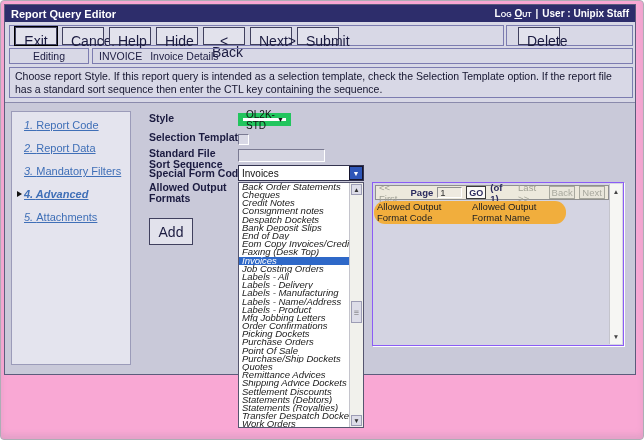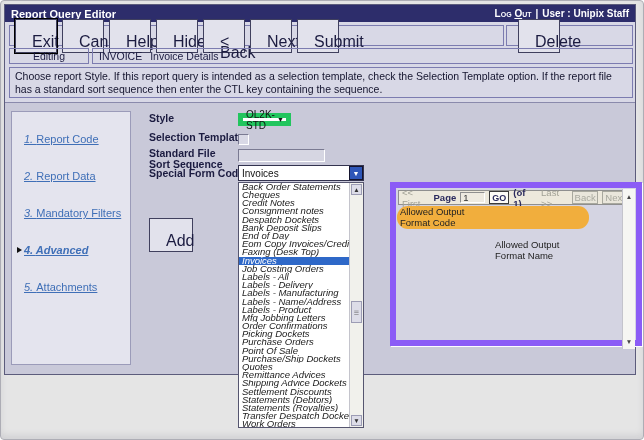--- a/index.html
+++ b/index.html
@@ -1,52 +1,52 @@
 <!DOCTYPE html>
 <html><head>
 <meta charset="utf-8">
 <style>
   html,body{margin:0;padding:0;background:#fff;}
   *{box-sizing:border-box;font-family:"Liberation Sans","DejaVu Sans",sans-serif;}
-  .frame{position:relative;width:644px;height:440px;background:#e5e5e5;border:1px solid #ADADB5;
+  .frame{position:relative;width:644px;height:440px;background:#f9a8d4;border:1px solid #ADADB5;
          border-radius:4px;overflow:hidden;box-shadow:inset 0 -4px 6px rgba(120,120,140,.18);}
   .abs{position:absolute;}
 
   
   .app-bg{left:3px;top:3px;width:632px;height:371px;background:#D8D8E6;border:1px solid #5C5C7C;}
   .titlebar{left:4px;top:4px;width:630px;height:17px;background:#2D2D6B;color:#fff;
             display:flex;align-items:center;padding:0 6px;font-size:11px;font-weight:bold;}
   .tb-right{margin-left:auto;font-size:10px;display:flex;gap:4px;align-items:center;}
   .logout{color:#fff;text-decoration:none;font-variant:small-caps;cursor:pointer;}
   .logout .ak{text-decoration:underline;}
 
   
   .toolbar-left{left:8px;top:24px;width:495px;height:21px;border:1px solid #7C7CB0;
                 display:flex;align-items:center;gap:5px;padding-left:5px;}
   .toolbar-right{left:505px;top:24px;width:127px;height:21px;border:1px solid #7C7CB0;
                  display:flex;align-items:center;padding-left:11px;}
-  .btn{width:42px;height:15px;font-size:16px;line-height:11px;color:#1B1B40;background:#E2E2EC;
-       border:1px solid #40405E;padding:16px;cursor:pointer;}
+  .btn{width:42px;height:15px;font-size:14px;line-height:11px;color:#1B1B40;background:#E2E2EC;
+       border:1px solid #40405E;padding:8px;cursor:pointer;}
   .btn.focused{outline:1px solid #000;}
 
   
   .edit-cell-1{left:8px;top:47px;width:80px;height:16px;border:1px solid #7C7CB0;
                font-size:10.5px;color:#1B1B40;display:flex;align-items:center;justify-content:center;}
   .edit-cell-2{left:91px;top:47px;width:541px;height:16px;border:1px solid #7C7CB0;
                font-size:10.5px;color:#1B1B40;display:flex;align-items:center;padding-left:6px;gap:8px;}
 
   
   .instruction{left:8px;top:66px;width:624px;height:31px;border:1px solid #7C7CB0;
                font-size:10.5px;line-height:13px;color:#14142E;padding:2px 5px;}
 
   
   .main-bg{left:4px;top:101px;width:630px;height:272px;background:#C9C9D9;border-top:1px solid #8A8AAC;}
   .sidebar{left:10px;top:110px;width:120px;height:254px;background:#E4E4EE;border:1px solid #9B9BB9;
            display:flex;flex-direction:column;gap:9px;padding:6px 0 0 2px;}
-  .side-item{display:flex;align-items:center;height:14px;cursor:pointer;margin-top:14px;}
+  .side-item{display:flex;align-items:center;height:14px;cursor:pointer;}
   .cur-arrow{width:10px;display:flex;justify-content:center;}
   .cur-arrow .tri{width:0;height:0;border-left:5px solid #111;border-top:3px solid transparent;border-bottom:3px solid transparent;}
   .side-link{font-size:11px;color:#3F6FB7;text-decoration:underline;white-space:nowrap;}
   .side-link .num{font-style:italic;}
   .side-item.current .side-link{font-weight:bold;font-style:italic;}
 
   
   .flabel{font-size:10.5px;font-weight:bold;color:#1B1B40;line-height:11px;}
   .lbl-style{left:148px;top:112px;}
   .lbl-seltpl{left:148px;top:131px;}
@@ -76,36 +76,36 @@
   .opt.sel{background:#2E68C8;color:#fff;}
   .dd-scroll{position:absolute;right:0;top:0;bottom:0;width:14px;background:#F1F1EC;border-left:1px solid #C4C4CC;}
   .dd-up,.dd-down{position:absolute;left:1px;right:1px;height:11px;display:flex;align-items:center;
        justify-content:center;font-size:6.5px;color:#333;background:#DDDDE8;border:1px solid #9C9CB4;cursor:pointer;}
   .dd-up{top:1px;} .dd-down{bottom:1px;}
   .dd-thumb{position:absolute;left:1px;right:1px;top:118px;height:22px;background:#DDDDE8;
        border:1px solid #9C9CB4;display:flex;align-items:center;justify-content:center;
        font-size:6px;color:#666;letter-spacing:0;cursor:grab;}
 
   
-  .grid-panel{left:389px;top:181px;width:252px;height:164px;background:#D4D4E2;border:6px solid #8b5cf6;
+  .grid-panel{left:371px;top:181px;width:252px;height:164px;background:#D4D4E2;border:1px solid #8b5cf6;
               box-shadow:1px 1px 0 #FDFDFF;}
   .pagination{position:absolute;left:2px;top:2px;width:234px;height:15px;background:#EDE9DC;
               border:1px solid #8F8F8F;display:flex;align-items:center;gap:4px;padding:0 3px;font-size:9.5px;}
   .pg-dim{color:#A2A296;}
   .pg-bold{color:#2B2B5E;font-weight:bold;}
   .pg-input{width:25px;height:11px;background:#EEEAE0;border-top:1px solid #8F8F8F;border-left:1px solid #8F8F8F;
             border-bottom:1px solid #FFF;border-right:1px solid #FFF;font-size:9.5px;padding:0 2px;color:#333;}
   .pg-go{height:13px;background:#FCFBF7;border:1px solid #3A3A3A;font-size:9px;font-weight:bold;
          color:#2B2B5E;padding:0 2px;line-height:10px;cursor:pointer;}
   .pg-nav{height:13px;width:30px;background:#E9E6DB;border:1px solid #A8A89E;color:#A8A89E;
           font-size:9.5px;line-height:10px;padding:0;}
   .pg-spacer{flex:1;}
   .grid-header{position:absolute;left:1px;top:18px;width:192px;height:23px;background:#F1AE3D;display:flex;border-radius:11px;}
   .gh-cell{font-size:9.5px;line-height:10.5px;color:#222;padding:1px 3px;}
-  .gh-c1{width:101px;} .gh-c2{width:103px;margin-top:33px;}
+  .gh-c1{width:101px;} .gh-c2{width:103px;}
   .grid-scroll{position:absolute;right:1px;top:1px;width:13px;height:160px;background:#F6F6F3;border-left:1px solid #C4C4CC;}
   .gs-up,.gs-down{position:absolute;left:0;right:0;height:11px;display:flex;align-items:center;
                   justify-content:center;font-size:6.5px;color:#444;cursor:pointer;}
   .gs-up{top:2px;} .gs-down{bottom:2px;}
 </style>
 </head>
 <body>
 
 <div class="frame">
 
@@ -179,20 +179,21 @@
 
   <div class="abs flabel lbl-sort">Standard File Sort Sequence</div>
   <input class="abs ctl-sort" value="" style="">
 
   <div class="abs flabel lbl-special">Special Form Code</div>
   <div class="abs ctl-combo">
     <span>Invoices</span>
     <span class="combo-btn">▼</span>
   </div>
 
+  <div class="abs flabel lbl-allowed">Allowed Output Formats</div>
   <button class="abs btn btn-add">Add</button>
 
   <div class="abs grid-panel">
     <div class="pagination">
       <span class="pg-dim">&lt;&lt; First</span>
       <span class="pg-bold">Page</span>
       <input class="pg-input" value="1" style="">
       <button class="pg-go">GO</button>
       <span class="pg-bold">(of 1)</span>
       <span class="pg-spacer"></span>

